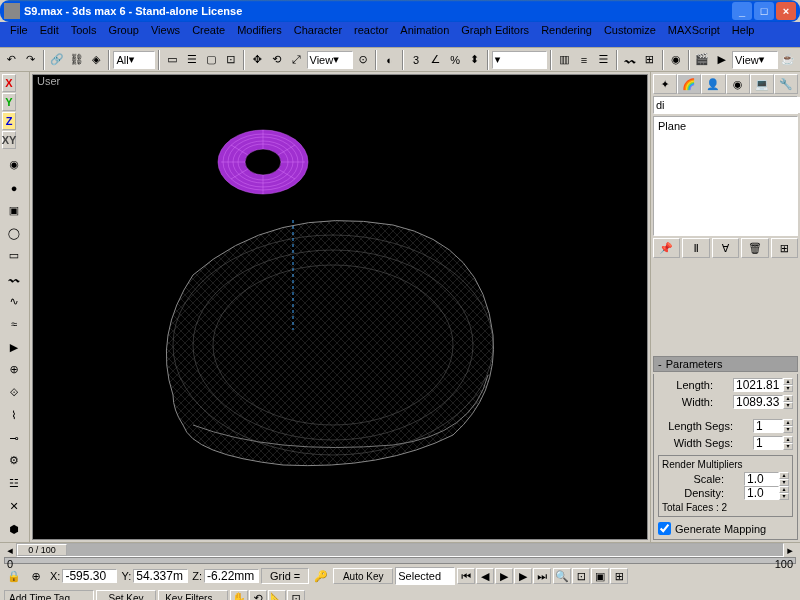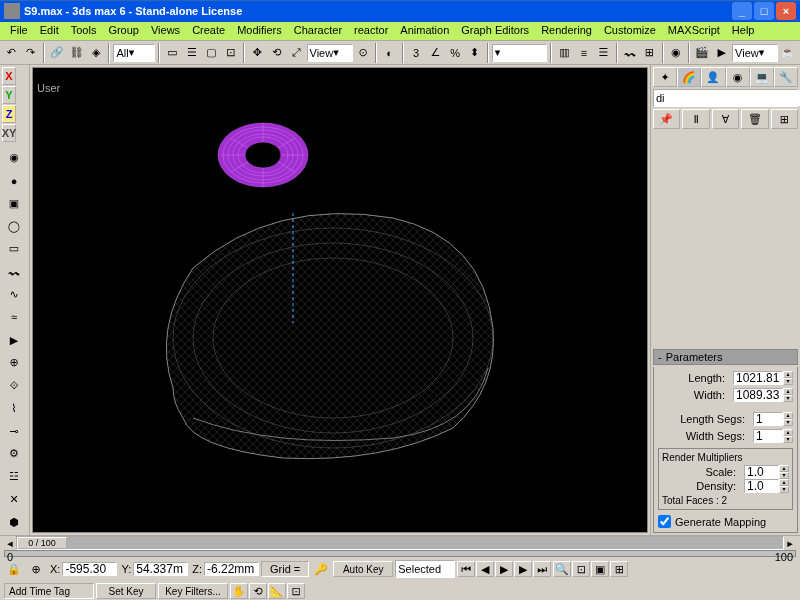--- a/index.html
+++ b/index.html
@@ -1,57 +1,57 @@
 <!DOCTYPE html>
 <html><head>
 <meta charset="utf-8">
 <style>
 * { margin: 0; padding: 0; box-sizing: border-box; font-family: Tahoma, sans-serif; font-size: 11px; }
 body { background: #d4d0c8; overflow: hidden; width: 800px; height: 600px; }
-.titlebar { height: 22px; background: linear-gradient(to bottom, #3a6ea5, #0054e3 8%, #0054e3 92%, #004ed0); display: flex; align-items: center; padding: 0 4px; color: white; }
+.titlebar { height: 22px; background: linear-gradient(to bottom, #3a6ea5, #0054e3 8%, #0054e3 92%, #004ed0); display: flex; align-items: center; padding: 0 4px; color: white; border-radius: 9px; }
 .titlebar-icon { width: 16px; height: 16px; background: #888; margin-right: 4px; }
 .titlebar-text { flex: 1; font-weight: bold; }
 .winbtns { display: flex; gap: 2px; }
 .winbtn { width: 20px; height: 18px; border-radius: 3px; display: flex; align-items: center; justify-content: center; font-weight: bold; color: white; }
 .winbtn.min, .winbtn.max { background: #3c81f3; }
 .winbtn.close { background: #e25d43; }
-.menubar { height: 19px; background: #bef264; display: flex; padding: 0 4px; border-bottom: 1px solid #aca899; }
+.menubar { height: 26px; background: #1d4ed8; display: flex; padding: 0 4px; border-bottom: 1px solid #aca899; }
 .menubar span { padding: 2px 6px; cursor: default; }
 .toolbar { height: 24px; background: #d4d0c8; display: flex; align-items: center; padding: 0 2px; border-bottom: 1px solid #aca899; gap: 1px; }
 .tbtn { width: 20px; height: 20px; border: 1px solid #d4d0c8; display: flex; align-items: center; justify-content: center; }
 .sep { width: 2px; height: 20px; border-left: 1px solid #888; border-right: 1px solid #fff; margin: 0 2px; }
 .combo { height: 18px; border: 1px inset #fff; background: #fff; padding: 0 2px; display: flex; align-items: center; }
 .main { display: flex; height: 470px; }
 .left-tools { width: 30px; background: #d4d0c8; display: flex; flex-direction: column; padding: 2px; gap: 1px; border-right: 1px solid #aca899; }
 .left-tools .tbtn { width: 24px; height: 24px; }
 .axis-label { width: 14px; height: 18px; display: flex; align-items: center; justify-content: center; font-weight: bold; border: 1px outset #fff; background: #d4d0c8; }
 .axis-x { color: #d00; }
 .axis-y { color: #0a0; }
 .axis-z { color: #00d; background: #ffe88a; }
 .axis-xy { color: #444; }
 .viewport { flex: 1; background: #000; position: relative; border: 1px solid #888; margin: 2px; }
-.viewport-label { position: absolute; top: 14px; left: 4px; color: #aaa; font-size: 11px; }
+.viewport-label { position: absolute; top: 0; left: 4px; color: #aaa; font-size: 11px; }
 .viewport-content { width: 100%; height: 100%; display: flex; align-items: center; justify-content: center; position: relative; }
 .mouse-shape { position: absolute; width: 380px; height: 280px; top: 120px; left: 100px; }
 .torus { position: absolute; width: 100px; height: 75px; top: 50px; left: 180px; }
 .right-panel { width: 150px; background: #d4d0c8; display: flex; flex-direction: column; padding: 2px; gap: 2px; border-left: 1px solid #aca899; }
 .tab-row { display: flex; gap: 0; height: 20px; }
 .tab-btn { flex: 1; border: 1px outset #fff; display: flex; align-items: center; justify-content: center; }
 .name-field { height: 18px; border: 1px inset #fff; background: #fff; display: flex; }
 .name-field input { flex: 1; border: none; padding: 0 2px; font-size: 11px; }
 .dropdown { height: 18px; border: 1px inset #fff; background: #fff; padding: 0 2px; display: flex; align-items: center; justify-content: space-between; }
 .dropdown::after { content: "▾"; font-size: 9px; }
 .stack-list { height: 120px; border: 1px inset #fff; background: #fff; padding: 2px; }
 .stack-list .item { padding: 1px 2px; }
 .stack-btns { display: flex; gap: 2px; height: 20px; }
 .stack-btns .tbtn { flex: 1; border: 1px outset #fff; }
 .rollout-header { height: 16px; background: #a0a0a0; border: 1px solid #888; display: flex; align-items: center; padding: 0 4px; }
 .rollout-header .toggle { margin-right: 4px; }
 .rollout-body { border: 1px solid #888; border-top: none; padding: 4px; display: flex; flex-direction: column; gap: 3px; }
-.param-row { display: flex; align-items: center; gap: 8px; }
+.param-row { display: flex; align-items: center; gap: 20px; }
 .param-row label { flex: 1; text-align: right; }
 .spinner { display: flex; }
 .spinner input { width: 50px; height: 14px; border: 1px inset #fff; font-size: 12px; padding: 0 2px; }
 .spinner-btns { display: flex; flex-direction: column; width: 10px; }
 .spinner-btns div { height: 7px; border: 1px outset #fff; font-size: 6px; line-height: 5px; text-align: center; }
 .fieldset { border: 1px solid #888; padding: 3px; margin-top: 2px; }
 .fieldset-title { font-size: 10px; margin-bottom: 2px; }
 .checkbox-row { display: flex; align-items: center; gap: 4px; margin-top: 2px; }
 .bottom { height: 66px; background: #d4d0c8; border-top: 1px solid #aca899; display: flex; flex-direction: column; }
 .timeline { height: 18px; display: flex; align-items: center; padding: 0 4px; }
@@ -216,20 +216,23 @@
       <div class="tab-btn" style="background:#c0c0c0">🌈</div>
       <div class="tab-btn">👤</div>
       <div class="tab-btn">◉</div>
       <div class="tab-btn">💻</div>
       <div class="tab-btn">🔧</div>
     </div>
     <div class="name-field">
       <input value="di" style="">
 
     </div>
+    <div class="stack-list">
+      <div class="item">Plane</div>
+    </div>
     <div class="stack-btns">
       <div class="tbtn">📌</div>
       <div class="tbtn">Ⅱ</div>
       <div class="tbtn">∀</div>
       <div class="tbtn">🗑</div>
       <div class="tbtn">⊞</div>
     </div>
 
     <div style="flex:1"></div>
 

